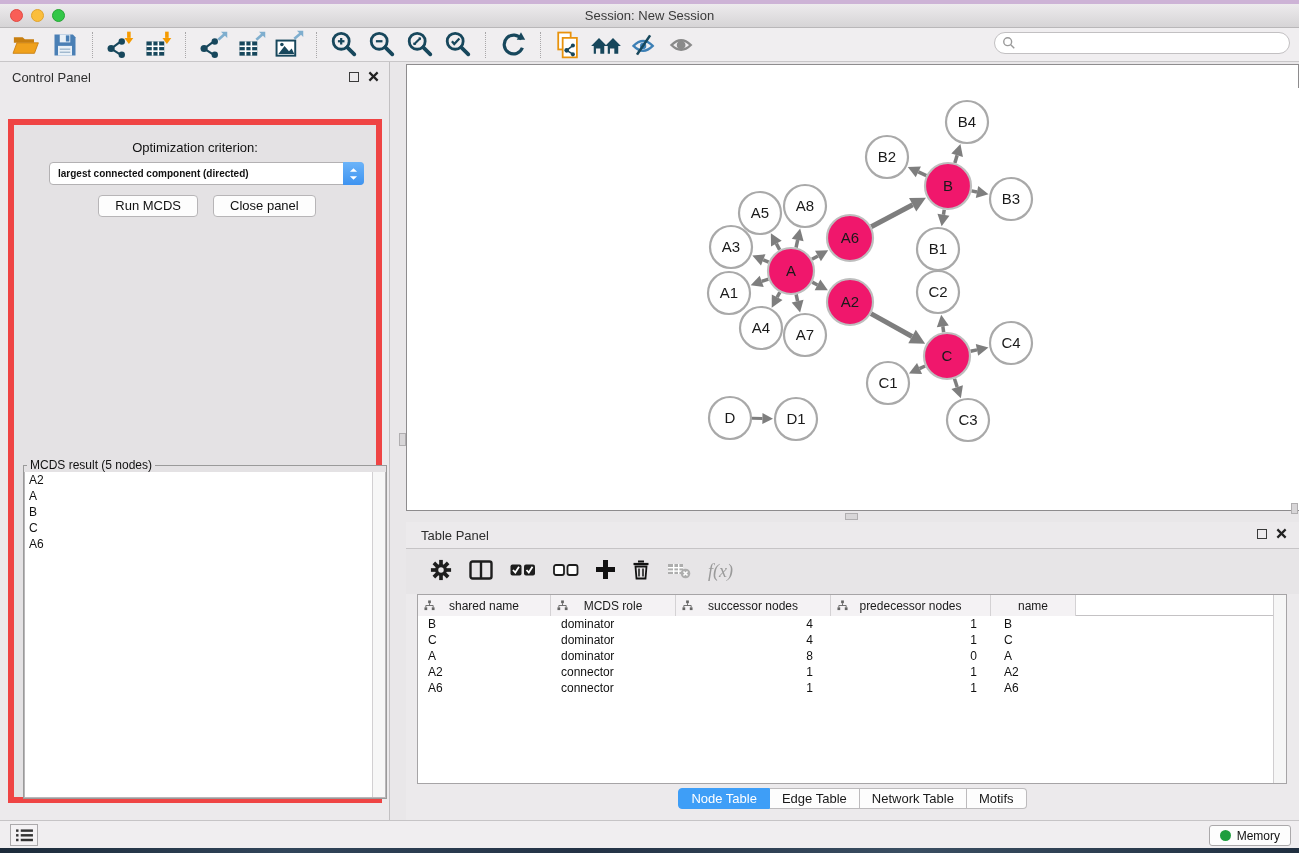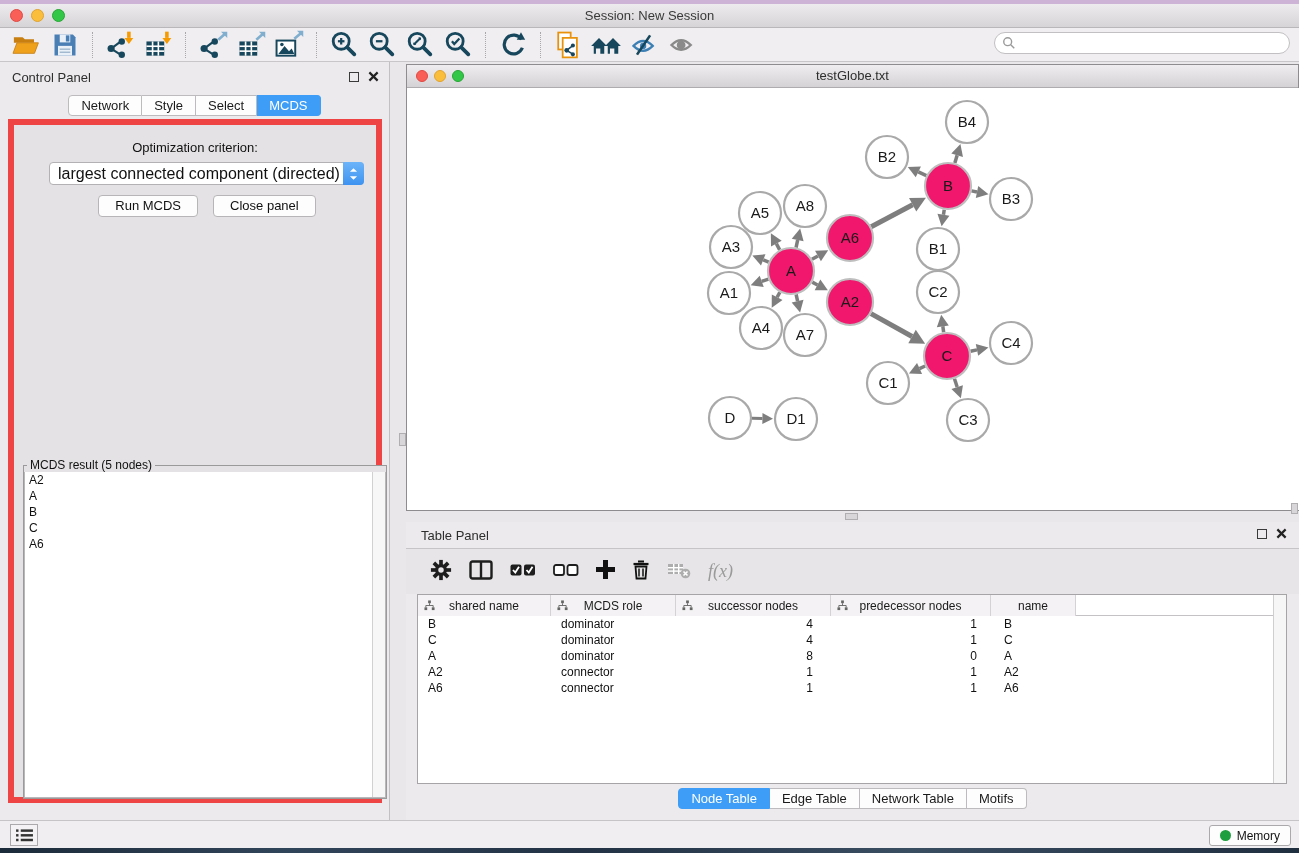--- a/index.html
+++ b/index.html
@@ -33,21 +33,21 @@
   .float-box { width:10px; height:10px; border:1.5px solid #3A3A3A; display:inline-block; }
   .tabs-row { left:0; top:33px; width:100%; display:flex; justify-content:center; }
   .seg { display:flex; }
   .seg .tab { height:21px; line-height:19px; padding:0 12px; font-size:13px; background:#FDFDFD; border:1px solid #BDBBBD; border-left:none; color:#1A1A1A; }
   .seg .tab:first-child { border-left:1px solid #BDBBBD; border-radius:4px 0 0 4px; }
   .seg .tab:last-child { border-radius:0 4px 4px 0; }
   .seg .tab.active { background:#3E9EF7; color:#fff; border-color:#3E9EF7; }
   .cp-inner { left:8px; top:57px; width:374px; height:684px; background:#E4E2E4; border:6px solid #ef4444; }
   .opt-label { left:0; top:15px; width:100%; text-align:center; font-size:13px; color:#111; }
   .opt-select { left:35px; top:37px; width:315px; height:23px; background:#fff; border:1px solid #B3B1B3; border-radius:4px; display:flex; align-items:center; }
-  .opt-select .val { flex:1; font-size:16px; padding-left:8px; color:#111; white-space:nowrap; overflow:hidden; }
+  .opt-select .val { flex:1; font-size:10px; padding-left:8px; color:#111; white-space:nowrap; overflow:hidden;font-weight:bold; }
   .stepper { width:21px; height:23px; margin:-1px -1px -1px 0; background:linear-gradient(#6CB4F9,#3E93F0); border-radius:0 4px 4px 0; display:flex; flex-direction:column; align-items:center; justify-content:center; gap:2px; }
   .btn-row { left:12px; top:70px; width:100%; display:flex; justify-content:center; gap:15px; }
   .pbtn { height:22px; padding:0 16px; font-size:13px; color:#111; background:#FDFDFD; border:1px solid #B7B5B7; border-radius:4px; line-height:20px; }
   .result-fieldset { left:9px; top:333px; width:364px; height:341px; border:1px solid #9A9A9A; background:#E4E2E4; padding:0; }
   .result-fieldset legend { font-size:12px; color:#111; margin-left:3px; padding:0 3px; }
   .result-list { position:relative; width:100%; height:100%; background:#fff; border:1px solid #B9B7B9; border-top:none; overflow:hidden; }
   .result-list .scrolltrack { position:absolute; right:0; top:0; width:13px; height:100%; background:#F7F7F7; border-left:1px solid #D2D0D2; }
   .result-item { font-size:12px; line-height:16px; padding-left:4px; color:#111; }
 
   
@@ -260,28 +260,20 @@
   </div>
 
   <div class="abs control-panel">
     <div class="abs cp-title">Control Panel</div>
     <div class="abs panel-icons cp-icons">
       <span class="float-box"></span>
       <svg width="11" height="11" viewBox="0 0 12 12">
           <line x1="1.5" y1="1.5" x2="10.5" y2="10.5" stroke="#222" stroke-width="2.4"></line>
           <line x1="10.5" y1="1.5" x2="1.5" y2="10.5" stroke="#222" stroke-width="2.4"></line>
         </svg>
-    </div>
-    <div class="abs tabs-row">
-      <div class="seg">
-        <span class="tab">Network</span>
-        <span class="tab">Style</span>
-        <span class="tab">Select</span>
-        <span class="tab active">MCDS</span>
-      </div>
     </div>
     <div class="abs cp-inner">
       <div class="abs opt-label">Optimization criterion:</div>
       <div class="abs opt-select">
         <span class="val">largest connected component (directed)</span>
         <span class="stepper">
           <svg width="9" height="6" viewBox="0 0 10 6">
               <path d="M1 5 L5 1 L9 5z" fill="#fff"></path>
             </svg>
           <svg width="9" height="6" viewBox="0 0 10 6">
@@ -301,28 +293,20 @@
             <div class="result-item">A</div>
             <div class="result-item">B</div>
             <div class="result-item">C</div>
             <div class="result-item">A6</div>
           </div>
       </fieldset>
     </div>
   </div>
 
   <div class="abs net-window">
-    <div class="abs net-titlebar">
-      <div class="abs net-lights">
-        <span class="light red"></span>
-        <span class="light yellow"></span>
-        <span class="light green"></span>
-      </div>
-      <div class="title">testGlobe.txt</div>
-    </div>
     <div class="abs net-canvas" id="graph-canvas"><svg viewBox="0 0 891 422" width="891" height="422">
           <line x1="341.3817341084501" y1="191.02583628409835" x2="334.70224276819926" y2="193.39597837257446" stroke="#7E7E7E" stroke-width="3.5"></line>
           <polygon points="323.67583814606866,197.30857356107242 332.67906320491613,187.69429051241292 336.7254223314824,199.097666232736" fill="#7E7E7E"></polygon>
           <line x1="341.7165594187538" y1="174.08662376750152" x2="336.2181411737185" y2="171.8872564694874" stroke="#7E7E7E" stroke-width="3.5"></line>
           <polygon points="325.354963890361,167.5419855561444 338.4650547656608,166.26997248963158 333.9712275817762,177.5045404493432" fill="#7E7E7E"></polygon>
           <line x1="352.6869454915068" y1="161.8336399518514" x2="349.35679131019646" y2="155.60302890294818" stroke="#7E7E7E" stroke-width="3.5"></line>
           <polygon points="343.841677237306,145.28442837947574 354.69247790566726,152.75119641226553 344.02110471472565,158.45486139363084" fill="#7E7E7E"></polygon>
           <line x1="369.05334582268216" y1="159.5380372518329" x2="370.69370416470537" y2="151.92208780672496" stroke="#7E7E7E" stroke-width="3.5"></line>
           <polygon points="373.1572102532629,140.48438096699348 376.6080739408058,153.19595206619275 364.7793343886049,150.64822354725717" fill="#7E7E7E"></polygon>
           <line x1="352.8220856120171" y1="204.23803733716758" x2="350.16140121929203" y2="209.29333768334521" stroke="#7E7E7E" stroke-width="3.5"></line>

